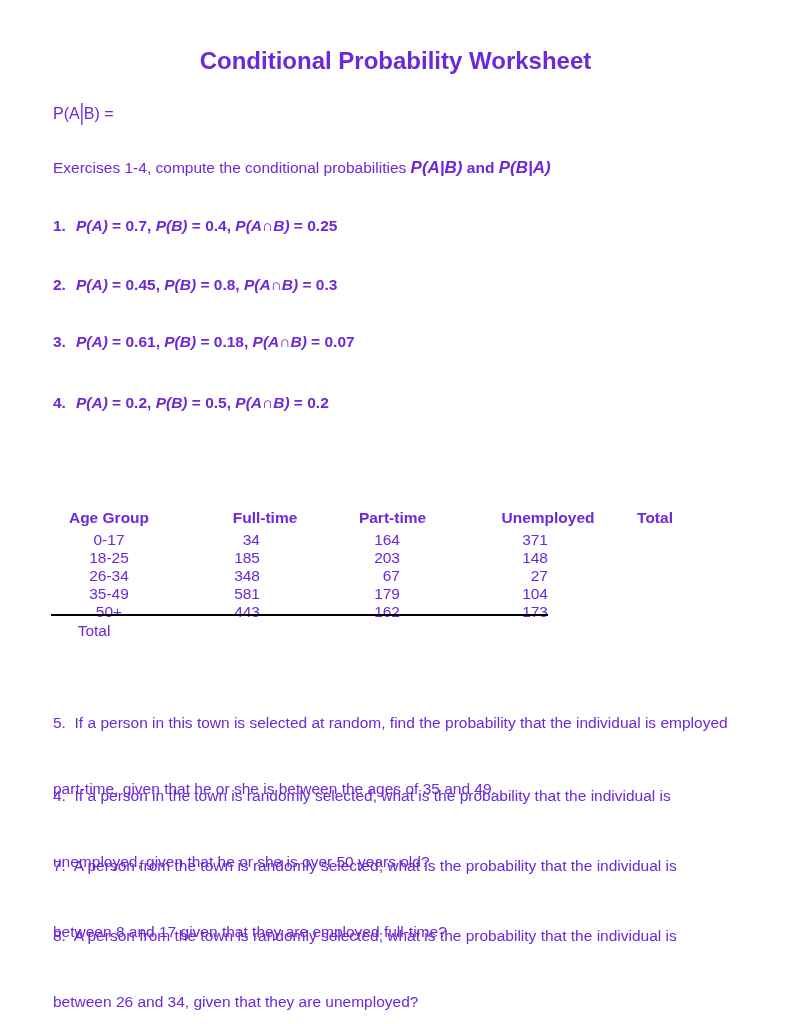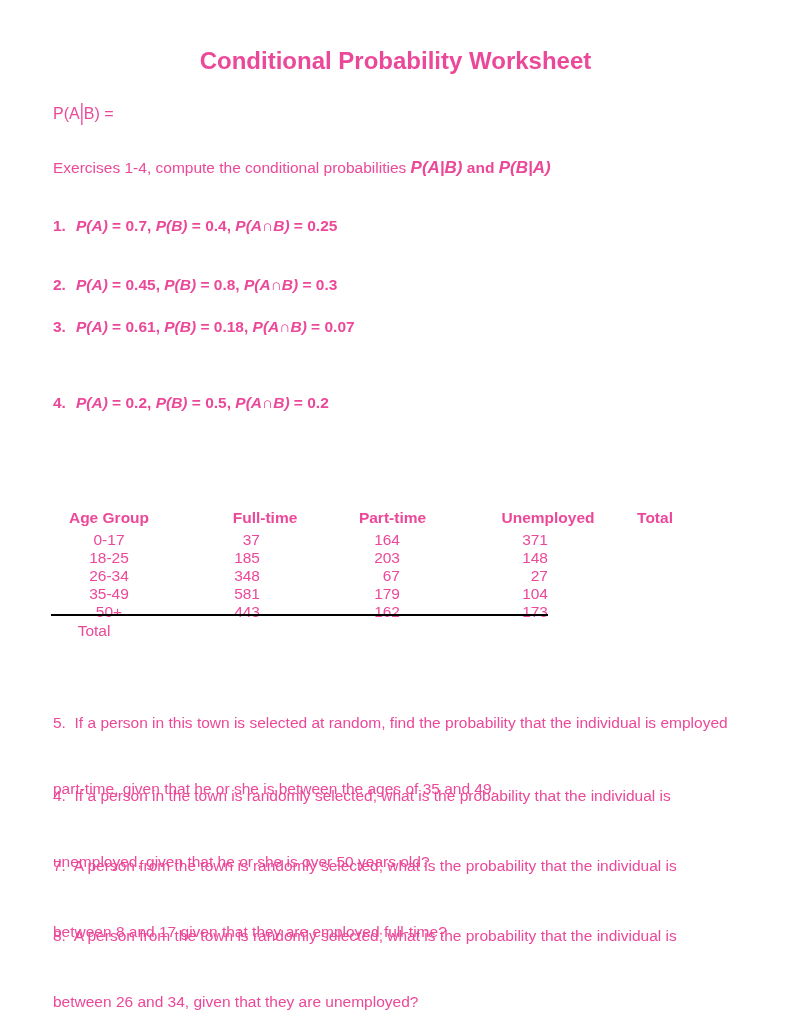--- a/index.html
+++ b/index.html
@@ -1,21 +1,21 @@
 <!DOCTYPE html>
 <html><head>
 <meta charset="utf-8">
 <style>
   html, body { margin: 0; padding: 0; background: #ffffff; }
   .page {
     position: relative;
     width: 791px;
     height: 1024px;
     background: #ffffff;
-    color: #ec4899;
+    color: #6d28d9;
     font-family: "Liberation Sans", "DejaVu Sans", sans-serif;
     overflow: hidden;
   }
   .title {
     position: absolute; top: 47px; left: 0; width: 791px;
     text-align: center; font-size: 24px; font-weight: bold;
   }
   .formula {
     position: absolute; top: 105px; left: 53px;
     display: flex; align-items: center; font-size: 16px;
@@ -71,21 +71,21 @@
   .question {
     position: absolute; left: 53px; width: 722px;
     font-size: 15.5px; line-height: 22px; white-space: pre-wrap;
   }
   .q5 { top: 668px; }
   .q6 { top: 741px; }
   .q7 { top: 811px; }
   .q8 { top: 881px; }
   .ex1 { top: 217px; }
   .ex2 { top: 276px; }
-  .ex3 { top: 318px; }
+  .ex3 { top: 333px; }
   .ex4 { top: 394px; }
 </style>
 </head>
 <body>
 
 <div class="page">
 
   <div class="title">Conditional Probability Worksheet</div>
 
   <div class="formula">
@@ -116,21 +116,21 @@
         <th class="h-age">Age Group</th>
         <th class="h-full">Full-time</th>
         <th class="h-part">Part-time</th>
         <th class="h-unemp">Unemployed</th>
         <th class="h-total">Total</th>
       </tr>
     </thead>
     <tbody>
       <tr>
         <td class="c-age">0-17</td>
-        <td class="c-full">37</td>
+        <td class="c-full">34</td>
         <td class="c-part">164</td>
         <td class="c-unemp">371</td>
         <td class="c-total"></td>
       </tr>
       <tr>
         <td class="c-age">18-25</td>
         <td class="c-full">185</td>
         <td class="c-part">203</td>
         <td class="c-unemp">148</td>
         <td class="c-total"></td>

